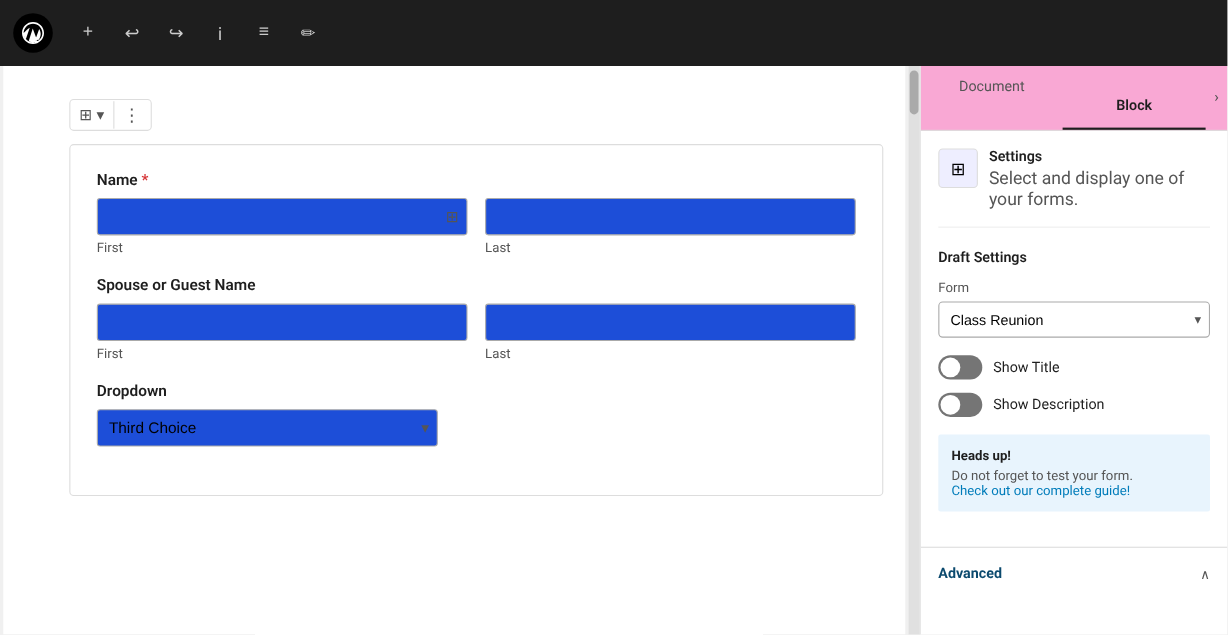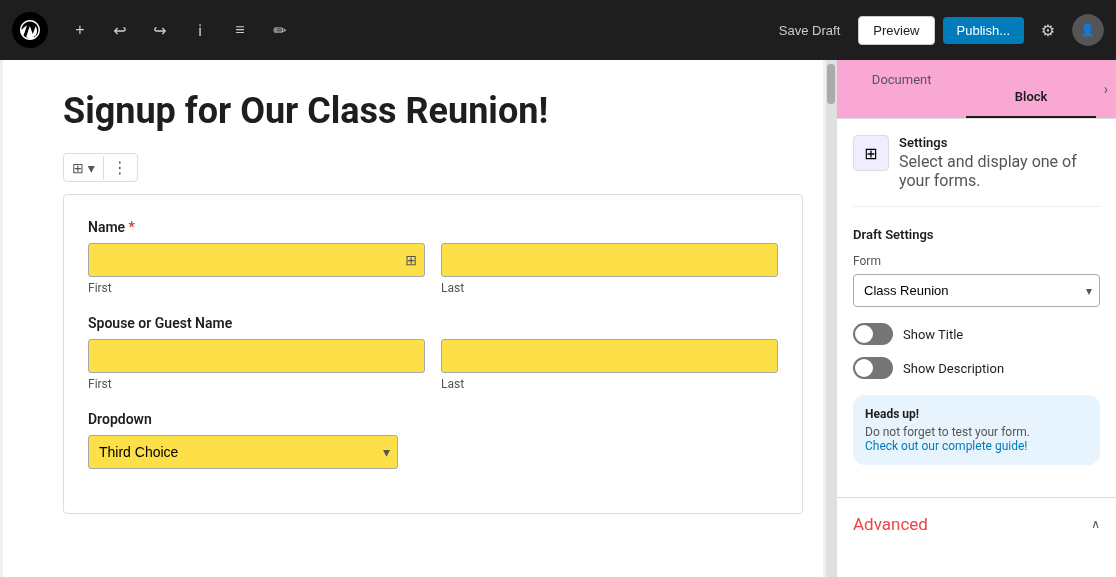--- a/index.html
+++ b/index.html
@@ -53,21 +53,21 @@
     
     .form-preview {
       border: 1px solid #ddd; border-radius: 4px; padding: 24px; background: #fff;
     }
     .form-field-group { margin-bottom: 20px; }
     .form-label { font-size: 14px; font-weight: 600; color: #1e1e1e; margin-bottom: 8px; display: block; }
     .required-star { color: #d63638; }
     .form-row { display: flex; gap: 16px; }
     .form-col { flex: 1; display: flex; flex-direction: column; }
     .form-input {
-      border: 1px solid #aaa; border-radius: 3px; padding: 8px 10px; font-size: 14px; background: #fde047; outline: none;
+      border: 1px solid #aaa; border-radius: 3px; padding: 8px 10px; font-size: 14px; background: #1d4ed8; outline: none;
     }
     .form-input-icon { position: relative; }
     .form-input-icon .form-input { width: 100%; padding-right: 30px; }
     .input-icon-right { position: absolute; right: 8px; top: 50%; transform: translateY(-50%); font-size: 14px; color: #555; }
     .sub-label { font-size: 12px; color: #555; margin-top: 4px; }
 
     
     #sidebar {
       width: 280px; background: #fff; border-left: 1px solid #ddd; display: flex; flex-direction: column; flex-shrink: 0; overflow-y: auto;
     }
@@ -106,69 +106,59 @@
     .toggle-switch {
       width: 40px; height: 22px; background: #757575; border-radius: 11px; position: relative; cursor: pointer; flex-shrink: 0;
     }
     .toggle-knob {
       width: 18px; height: 18px; background: #fff; border-radius: 50%; position: absolute; top: 2px; left: 2px; transition: left 0.2s;
     }
     .toggle-label { font-size: 13px; color: #1e1e1e; }
 
     
     .heads-up-box {
-      background: #e8f4fd; border-radius: 12px; padding: 12px; margin-bottom: 16px; font-size: 12px;
+      background: #e8f4fd; border-radius: 2px; padding: 12px; margin-bottom: 16px; font-size: 12px;
     }
     .heads-up-title { font-weight: 700; color: #1e1e1e; margin-bottom: 4px; }
     .heads-up-text { color: #555; }
     .heads-up-link { color: #007cba; text-decoration: none; }
 
     
     .advanced-section {
       border-top: 1px solid #ddd; padding: 16px;
     }
     .advanced-section-header {
       display: flex; align-items: center; justify-content: space-between; cursor: pointer;
     }
-    .advanced-section-title { font-size: 17px; font-weight: 400; color: #ef4444; }
+    .advanced-section-title { font-size: 13px; font-weight: 700; color: #0c4a6e; }
     .advanced-chevron { font-size: 12px; color: #555; }
   </style>
 </head>
 <body>
 
 <div id="topbar">
   <div class="wp-logo">
     <svg viewBox="0 0 24 24" xmlns="http://www.w3.org/2000/svg">
       <path d="M12 2C6.477 2 2 6.477 2 12s4.477 10 10 10 10-4.477 10-10S17.523 2 12 2zm0 1.5c4.687 0 8.5 3.813 8.5 8.5 0 4.687-3.813 8.5-8.5 8.5-4.687 0-8.5-3.813-8.5-8.5 0-4.687 3.813-8.5 8.5-8.5zM3.5 12c0 2.12.78 4.06 2.06 5.55L9.05 7.27C7.01 8.44 5.5 10.07 3.5 12zm8.5 8.5c1.44 0 2.8-.37 3.98-1.02l-4.2-11.52L8.2 19.05C9.18 19.98 10.77 20.5 12 20.5zm5.24-2.34c1.06-1.43 1.76-3.17 1.76-5.16 0-1.74-.5-3.37-1.36-4.74L13.9 18.6l3.34-.44zM12 7.6l3.2 9.56.08-.03L12 7.6z"></path>
     </svg>
   </div>
   <button class="topbar-icon-btn">+</button>
   <button class="topbar-icon-btn">↩</button>
   <button class="topbar-icon-btn">↪</button>
   <button class="topbar-icon-btn">ℹ</button>
   <button class="topbar-icon-btn">≡</button>
   <button class="topbar-icon-btn">✏</button>
   <div class="topbar-spacer"></div>
-  <div class="topbar-right">
-    <button class="save-draft-btn">Save Draft</button>
-    <button class="preview-btn">Preview</button>
-    <button class="publish-btn">Publish...</button>
-    <button class="settings-btn">⚙</button>
-    <button class="avatar-btn">
-      <div class="avatar-circle">👤</div>
-    </button>
-  </div>
 </div>
 
 <div id="main">
 
   <div id="editor">
     <div class="editor-inner">
 
-      <h1 class="page-title">Signup for Our Class Reunion!</h1>
 
       <div class="block-toolbar">
         <div class="block-toolbar-left">
           <span class="block-toolbar-icon">⊞</span>
           <span class="block-toolbar-icon">▾</span>
         </div>
         <div class="block-toolbar-dots">⋮</div>
       </div>
 
       <div class="form-preview">

